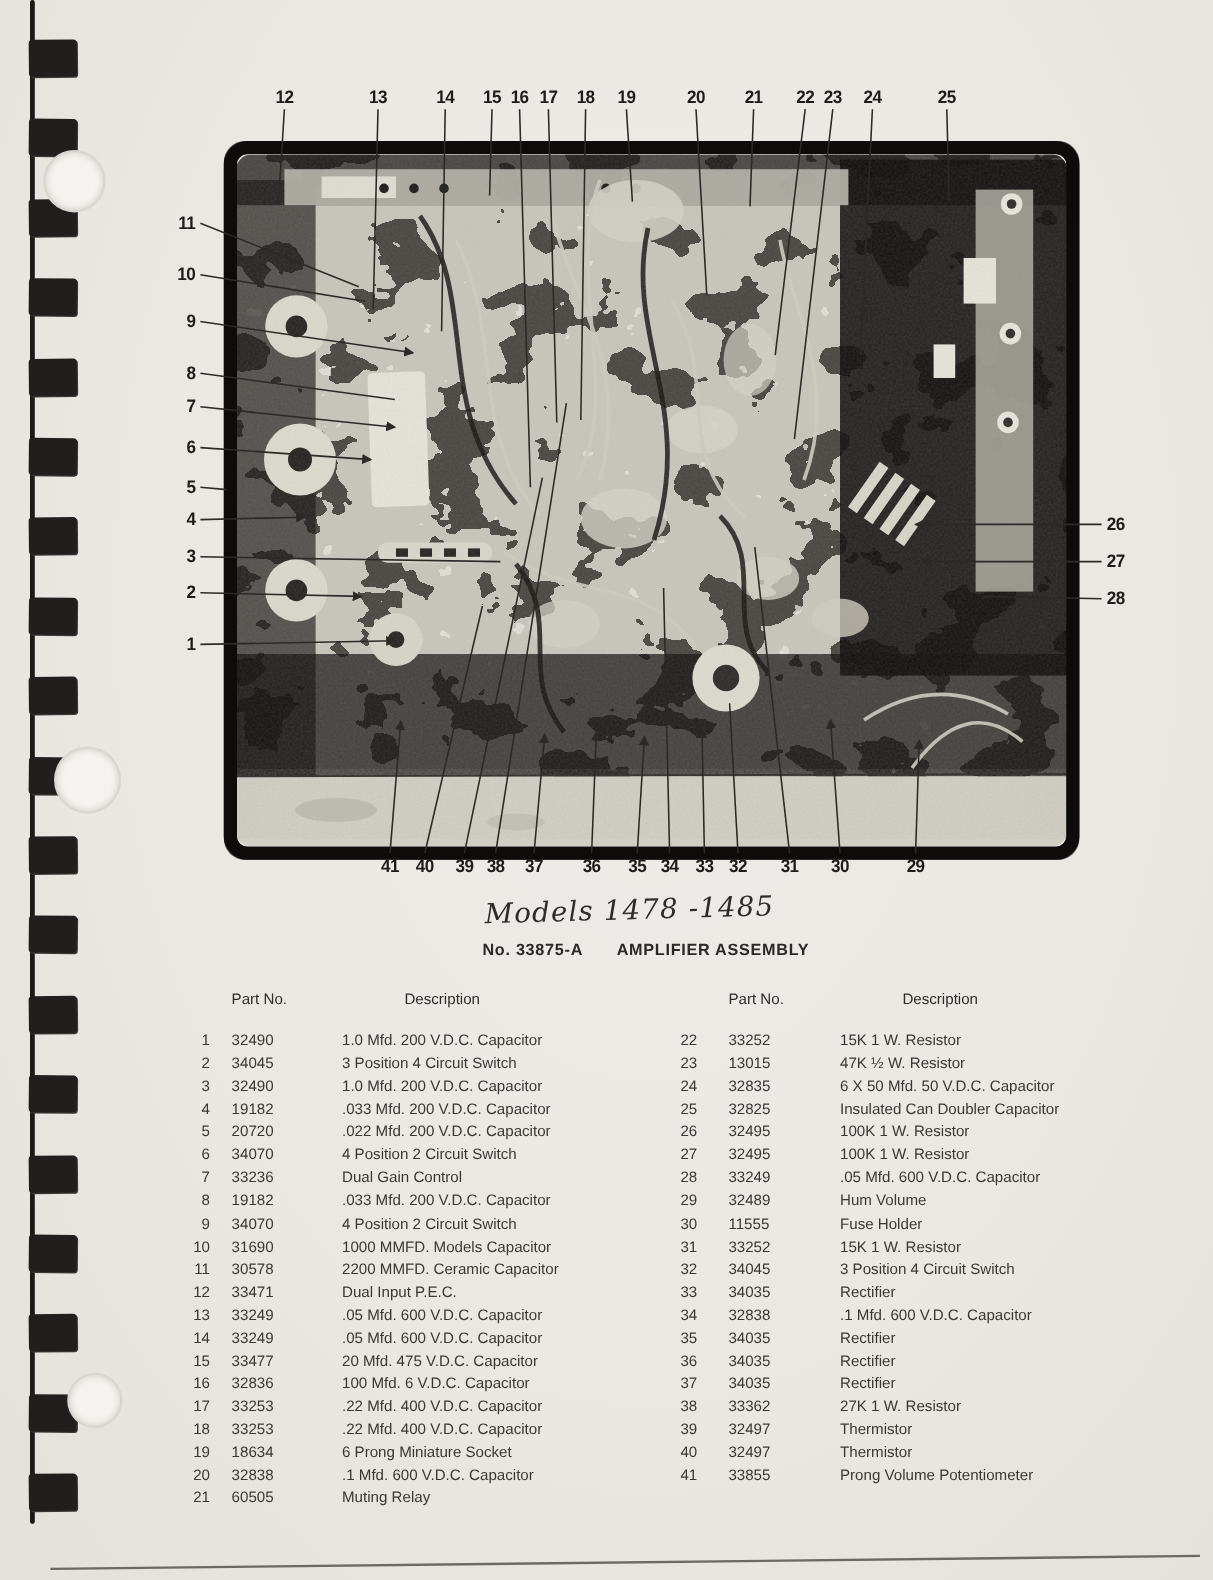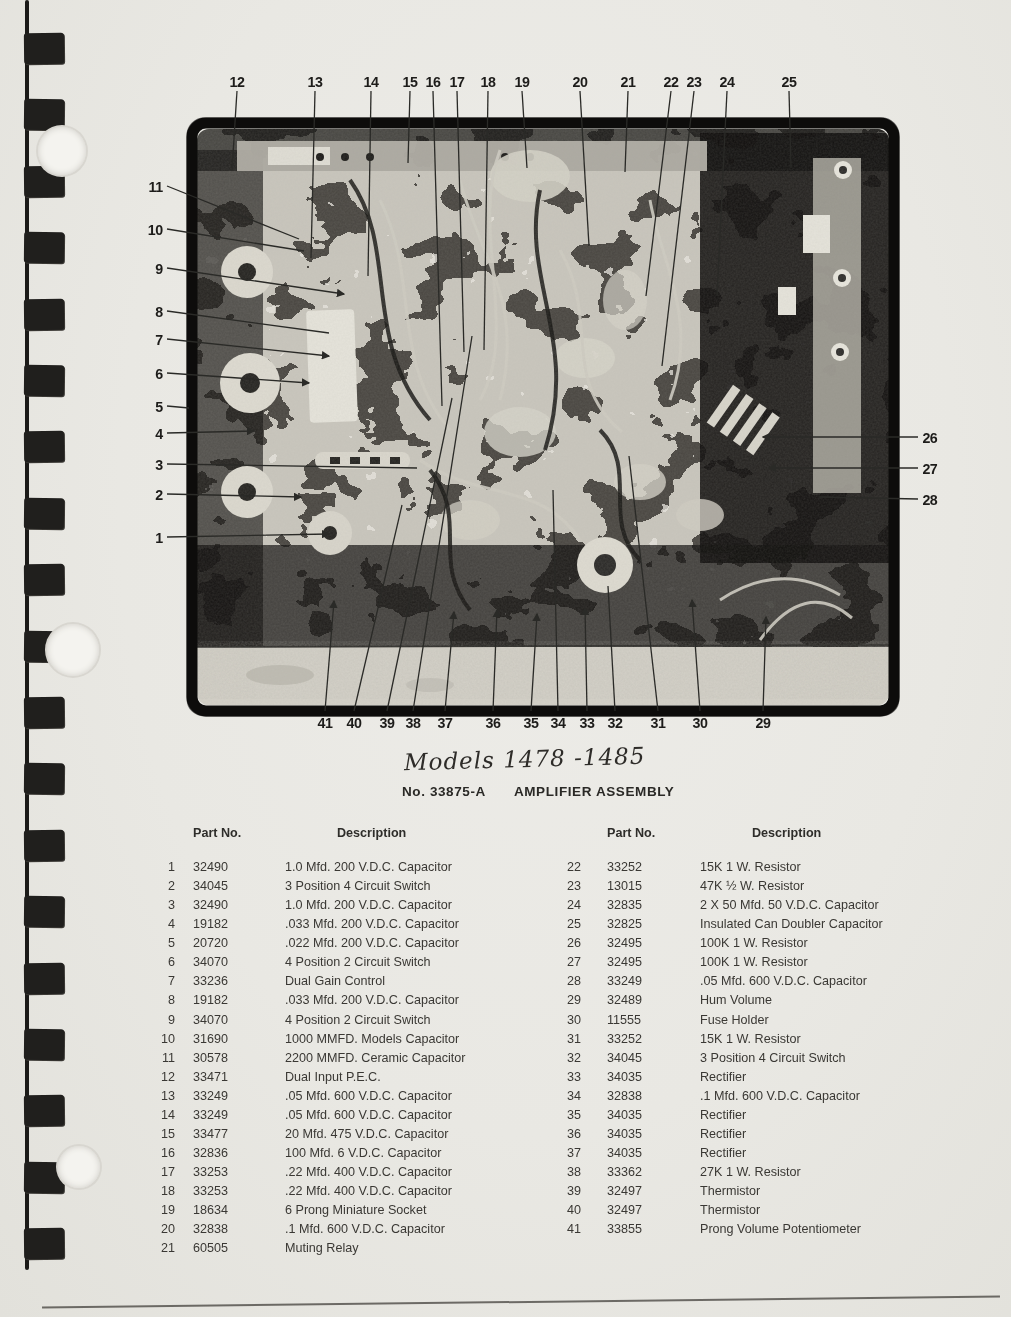--- a/index.html
+++ b/index.html
@@ -17,21 +17,21 @@
   .co{position:absolute;font-weight:bold;font-size:15px;color:#1d1c1a;letter-spacing:-0.5px;transform:translate(-50%,-50%) scaleX(.95);white-space:nowrap;}
   .co-left{transform:translate(-100%,-50%) scaleX(.95);}
   .co-right{transform:translate(0,-50%) scaleX(.95);}
   
   #models-title{
     position:absolute;left:404px;top:746px;font-family:"DejaVu Serif", serif;
     font-style:italic;font-size:23px;color:#2e2c29;transform:rotate(-1.6deg);letter-spacing:1px;white-space:nowrap;
   }
   #assembly-title{position:absolute;left:402px;top:784px;display:flex;gap:28px;font-weight:bold;font-size:13.5px;letter-spacing:0.6px;color:#2a2926;white-space:nowrap;text-align:center;}
   
-  .hdr{position:absolute;top:826px;font-weight:bold;font-size:12.6px;color:#2e2d2a;}
+  .hdr{position:absolute;top:826px;font-weight:normal;font-size:12.6px;color:#2e2d2a;}
   .rows{position:absolute;top:858px;display:grid;row-gap:0;}
   #left-rows{left:151px;grid-template-columns:24px 74px auto;column-gap:18px;width:372px;}
   #right-rows{left:557px;grid-template-columns:24px 67px auto;column-gap:26px;width:390px;}
   .t-ref{text-align:right;}
   .rows span{font-size:12.6px;line-height:19.07px;color:#3a3834;white-space:nowrap;}
   
   #bottom-edge{position:absolute;left:42px;top:1301px;width:958px;height:1.6px;background:#56544f;transform:rotate(-0.65deg);opacity:.85;}
 </style>
 </head>
 <body>
@@ -354,21 +354,21 @@
     </div>
   <div id="right-rows" class="rows">
       <span class="t-ref">22</span>
       <span class="t-part">33252</span>
       <span class="t-desc">15K 1 W. Resistor</span>
       <span class="t-ref">23</span>
       <span class="t-part">13015</span>
       <span class="t-desc">47K ½ W. Resistor</span>
       <span class="t-ref">24</span>
       <span class="t-part">32835</span>
-      <span class="t-desc">2 X 50 Mfd. 50 V.D.C. Capacitor</span>
+      <span class="t-desc">6 X 50 Mfd. 50 V.D.C. Capacitor</span>
       <span class="t-ref">25</span>
       <span class="t-part">32825</span>
       <span class="t-desc">Insulated Can Doubler Capacitor</span>
       <span class="t-ref">26</span>
       <span class="t-part">32495</span>
       <span class="t-desc">100K 1 W. Resistor</span>
       <span class="t-ref">27</span>
       <span class="t-part">32495</span>
       <span class="t-desc">100K 1 W. Resistor</span>
       <span class="t-ref">28</span>

